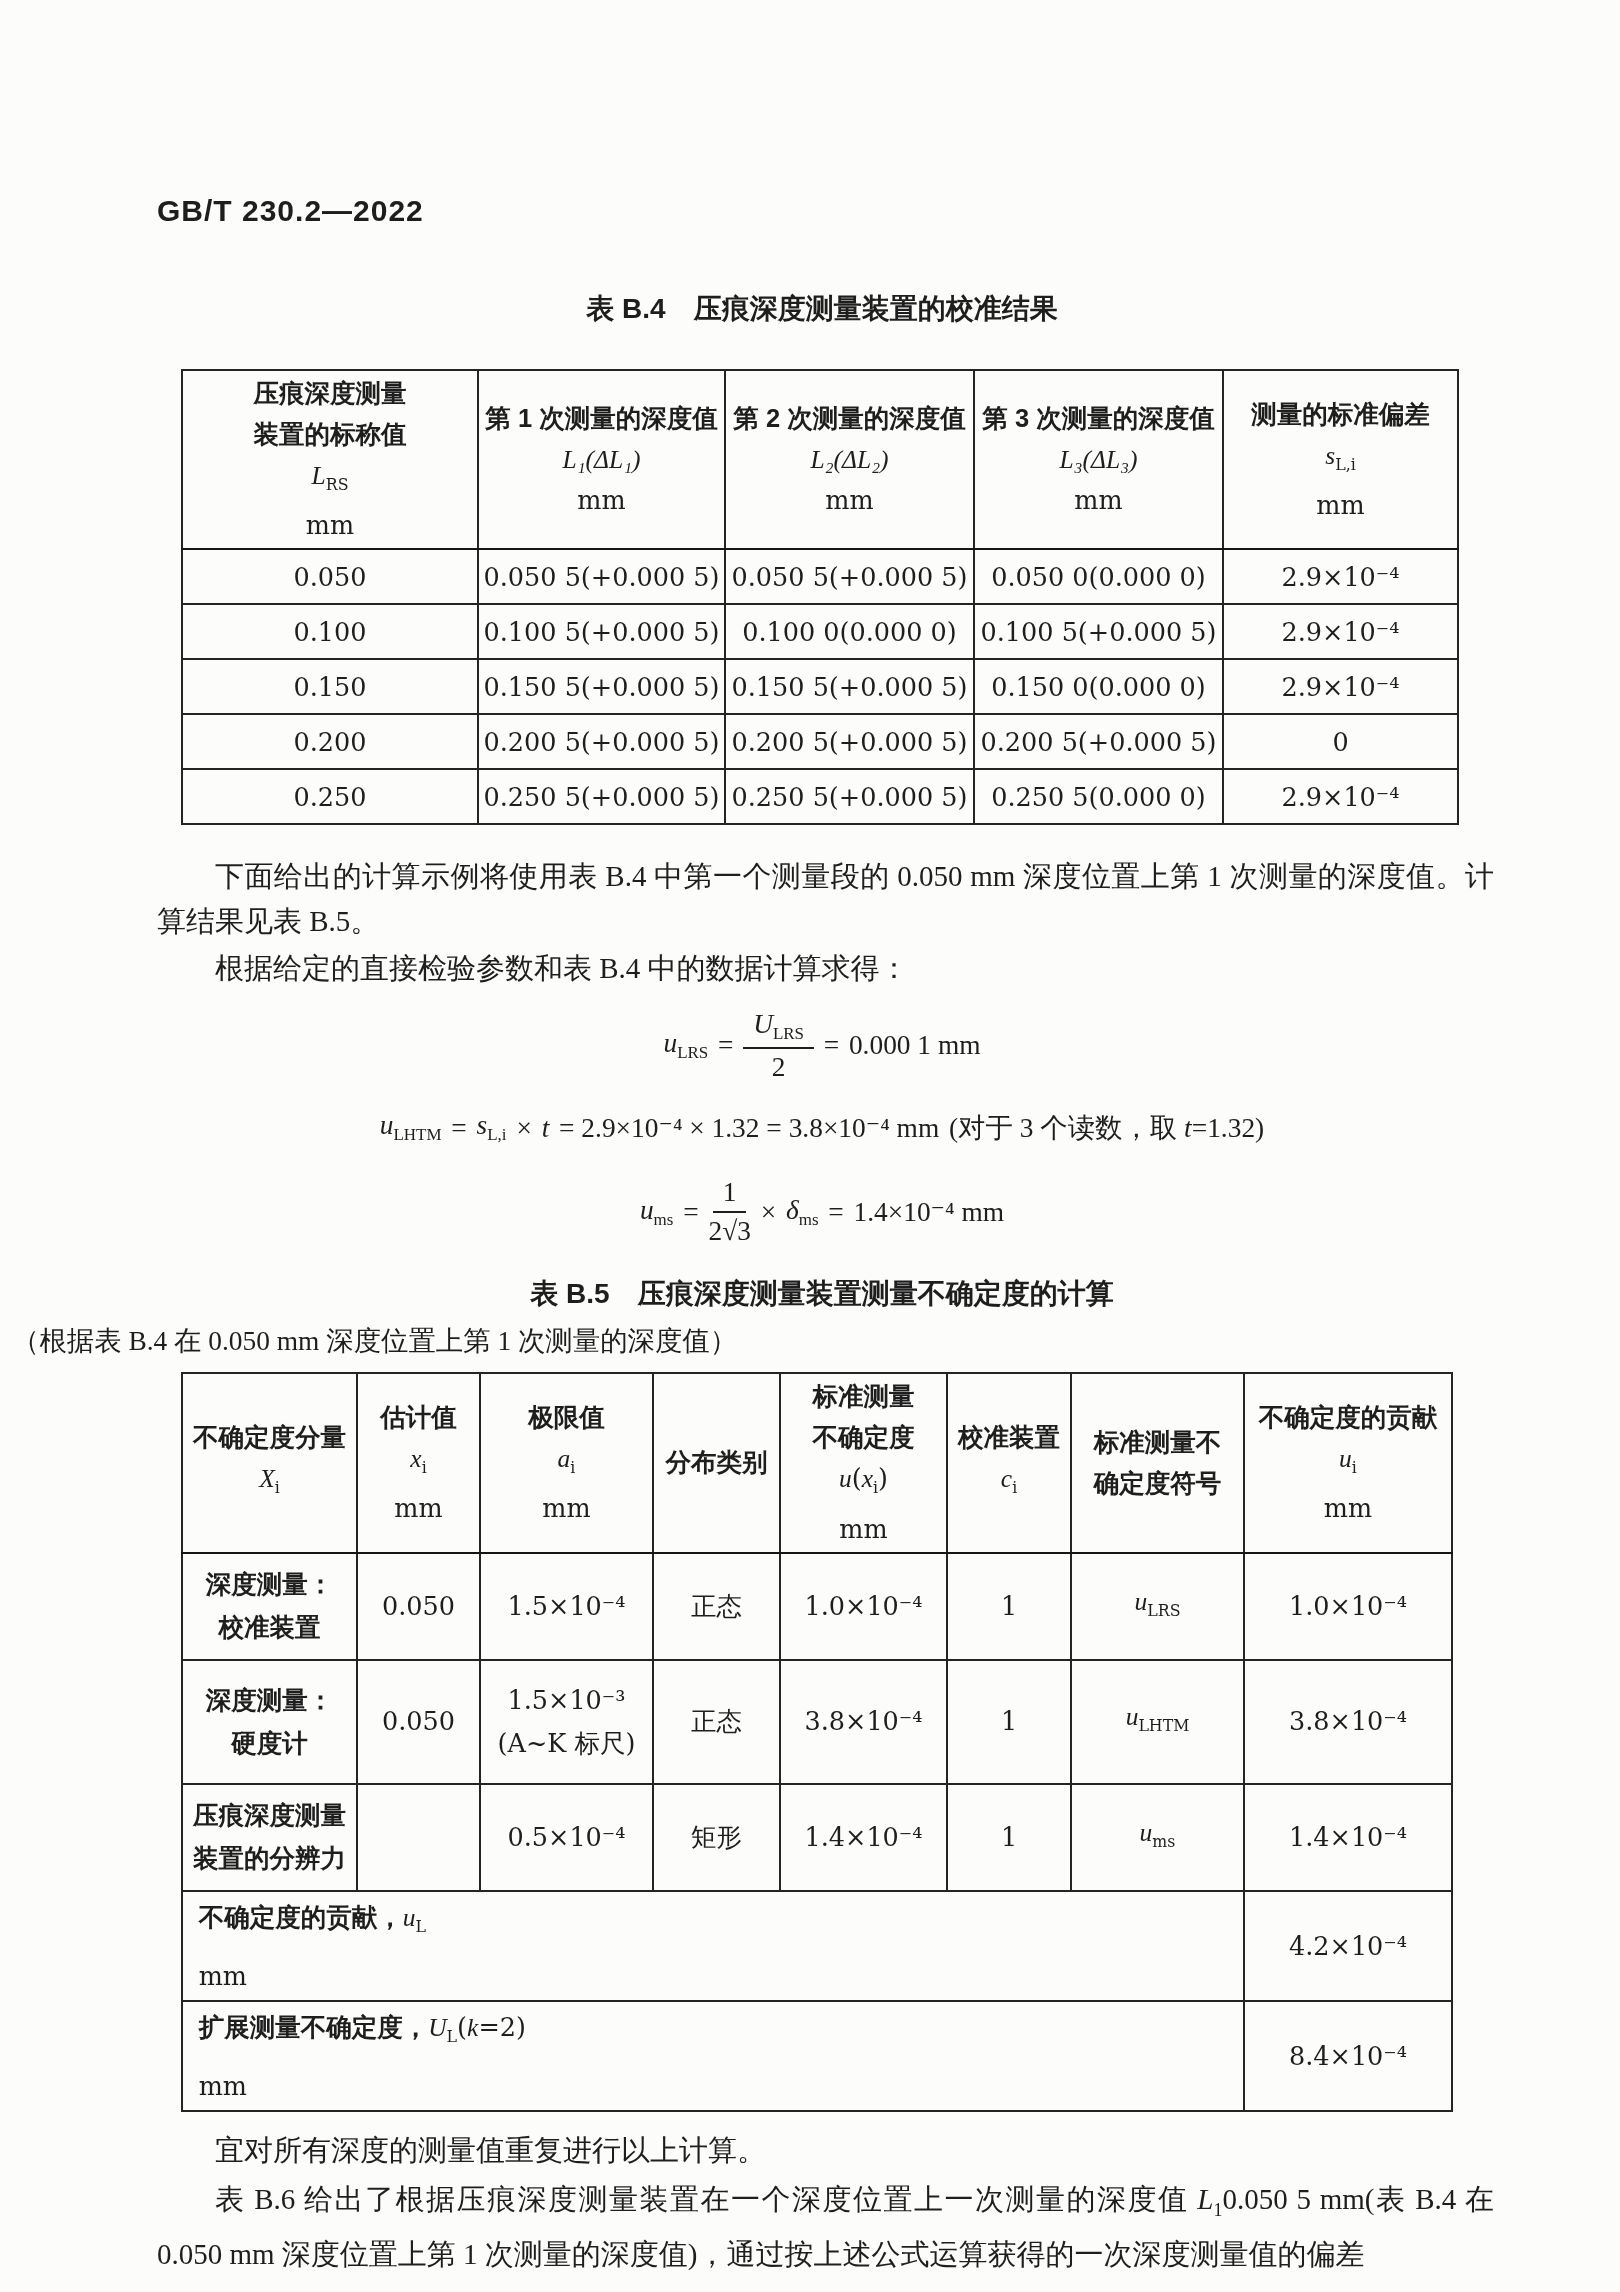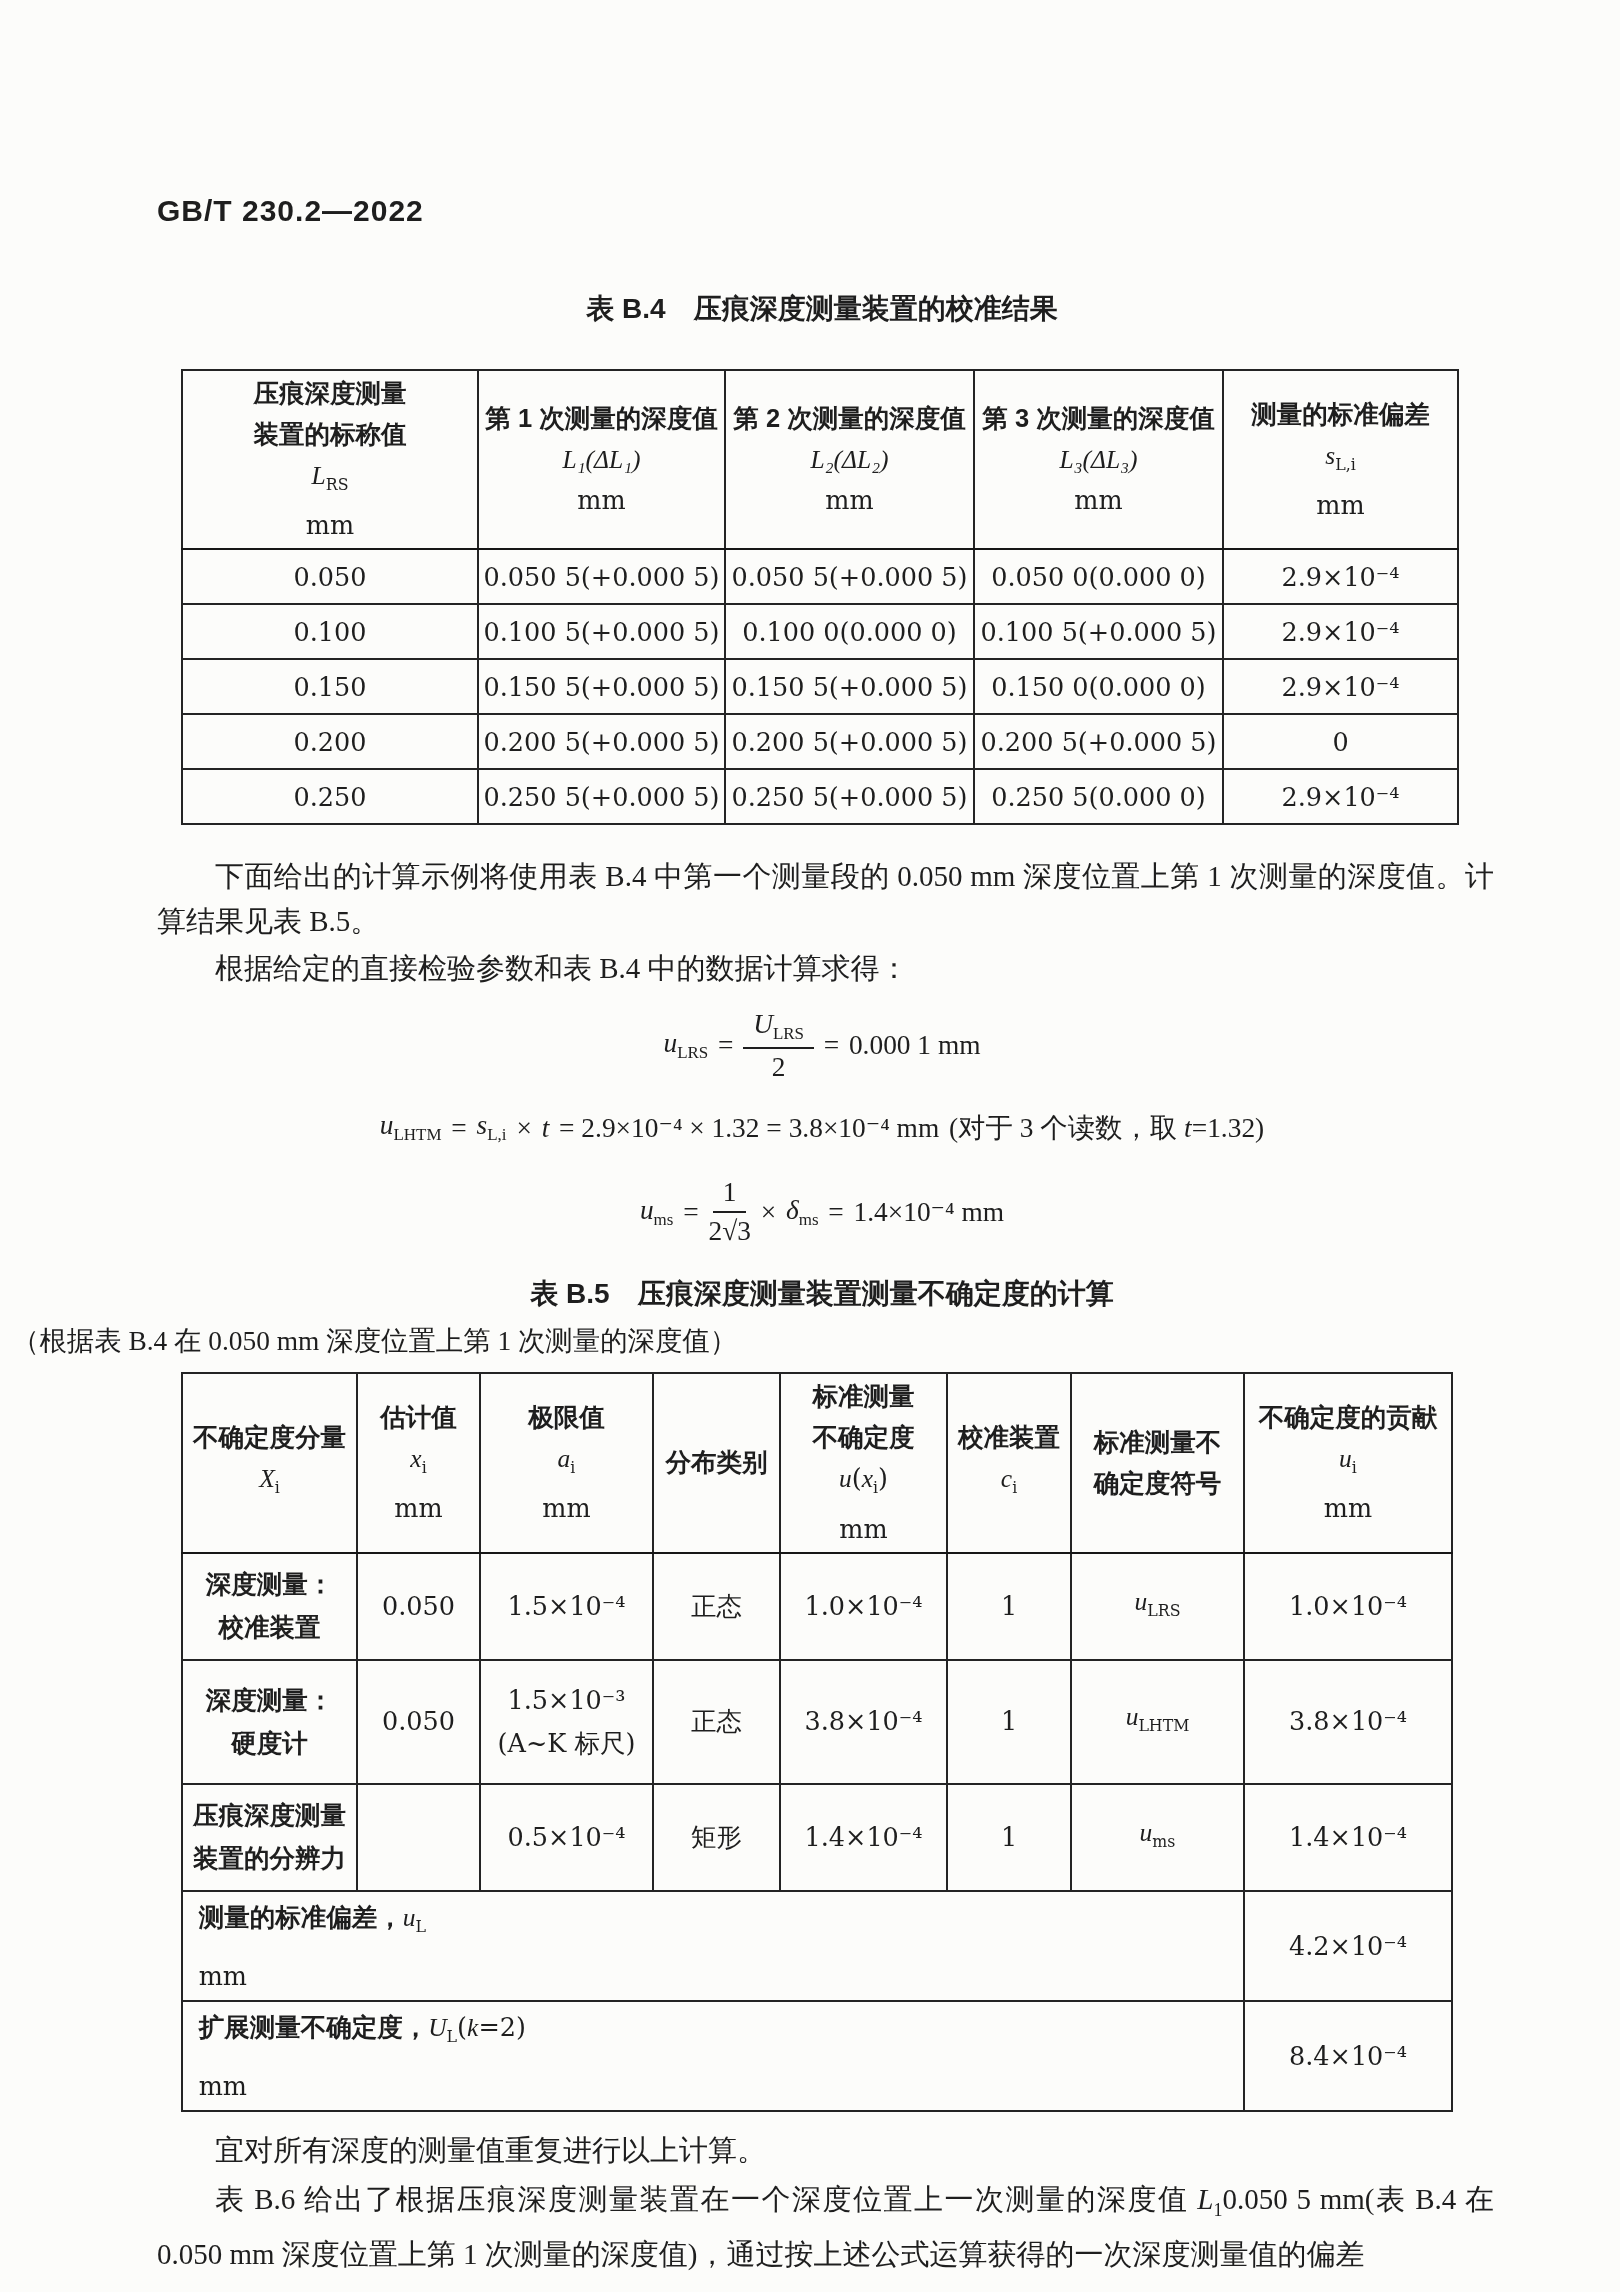--- a/index.html
+++ b/index.html
@@ -327,21 +327,21 @@
             <div></div>
           </td>
       <td>矩形</td>
       <td>1.4×10⁻⁴</td>
       <td>1</td>
       <td><i class="mi">u</i><sub>ms</sub></td>
       <td>1.4×10⁻⁴</td>
     </tr>
     <tr class="sum">
       <td class="sum-label" colspan="7">
-        <div class="l1"><span class="zh-b">测量的标准偏差，</span><i class="mi">u</i><sub>L</sub></div>
+        <div class="l1"><span class="zh-b">不确定度的贡献，</span><i class="mi">u</i><sub>L</sub></div>
         <div class="l2">mm</div>
       </td>
       <td>4.2×10⁻⁴</td>
     </tr>
     <tr class="sum">
       <td class="sum-label" colspan="7">
         <div class="l1"><span class="zh-b">扩展测量不确定度，</span><i class="mi">U</i><sub>L</sub><span>(</span><i class="mi">k</i><span>=2)</span></div>
         <div class="l2">mm</div>
       </td>
       <td>8.4×10⁻⁴</td>

